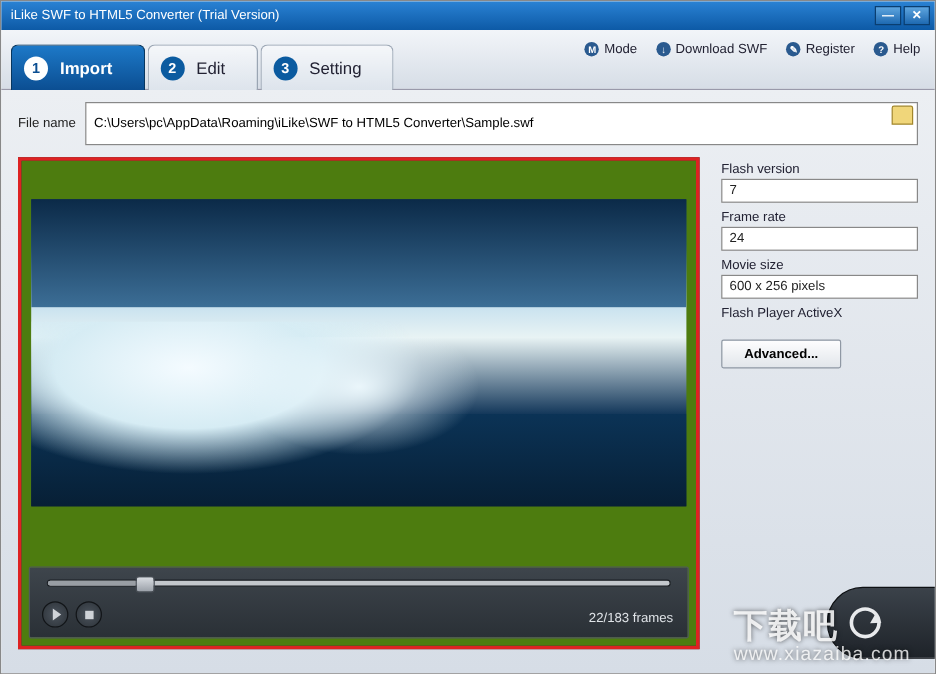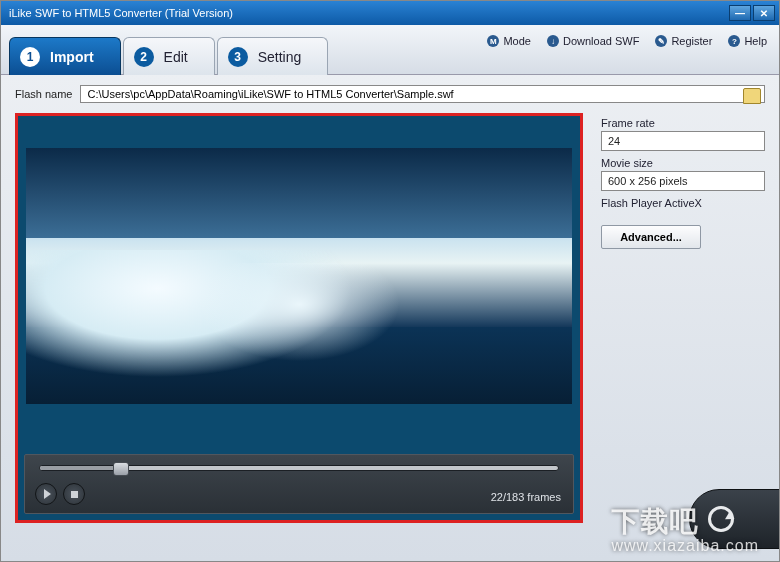--- a/index.html
+++ b/index.html
@@ -23,30 +23,30 @@
 
 .top-links { position: absolute; right: 12px; top: 10px; display: flex; gap: 16px; font-size: 11px; color: #223; }
 .top-links a { color: #223; text-decoration: none; display: flex; align-items: center; gap: 4px; cursor: pointer; }
 .linkicon { width: 12px; height: 12px; border-radius: 50%; background: #2a5a8f; color: #fff; font-size: 8px; display: inline-flex; align-items: center; justify-content: center; font-weight: bold; }
 
 
 .content { position: absolute; top: 74px; left: 0; right: 0; bottom: 0; background: linear-gradient(#eceff3, #d6dde6); padding: 10px 14px 14px; }
 
 
 .filerow { display: flex; align-items: center; gap: 8px; margin-bottom: 10px; font-size: 11px; color: #222; }
-.filerow input { flex: 1; height: 18px; border: 1px solid #888; background: #fff; padding: 0 26px 0 6px; font-size: 11px; }
+.filerow input { flex: 1; height: 36px; border: 1px solid #888; background: #fff; padding: 0 26px 0 6px; font-size: 11px; }
 .file-wrap { position: relative; flex: 1; display: flex; }
 .file-wrap .browse { position: absolute; right: 4px; top: 3px; width: 18px; height: 16px; background: #f0d67a; border: 1px solid #a1862c; border-radius: 2px 2px 0 0; cursor: pointer; }
 
 
 .main { display: flex; gap: 18px; }
 
 
 .preview-wrap { width: 568px; height: 410px; border: 3px solid #d22; background: #2b3036; padding: 0; position: relative; }
-.preview-inner { position: absolute; inset: 0; background: #0c4a6e; }
+.preview-inner { position: absolute; inset: 0; background: #4d7c0f; }
 .video-canvas { position: absolute; left: 8px; right: 8px; top: 32px; height: 256px; background: linear-gradient(180deg, #0a2c4f 0%, #1a4e7c 15%, #c9e2ef 35%, #e8f3f4 45%, #13375a 70%, #071e38 100%); overflow: hidden; }
 .cloud1 { position: absolute; left: 0; top: 40%; width: 60%; height: 50%; background: radial-gradient(ellipse at 40% 30%, #f4fbff 0%, #d6ecf4 40%, rgba(180,210,230,0) 70%); filter: blur(0.5px); }
 .cloud2 { position: absolute; left: 30%; top: 45%; width: 40%; height: 40%; background: radial-gradient(ellipse at 50% 40%, #eaf6fb 0%, rgba(200,225,240,0) 65%); }
 .sky { position: absolute; left:0; right:0; top:0; height: 35%; background: linear-gradient(#0b2a48, #3c6e96); }
 .sea { position: absolute; left:0; right:0; bottom:0; height:30%; background: linear-gradient(#0b3356, #071f35); }
 
 
 .controls { position: absolute; left: 6px; right: 6px; bottom: 6px; height: 60px; background: linear-gradient(#3e454c, #2a3036); border: 1px solid #50575f; border-radius: 2px; }
 .slider-track { position: absolute; left: 14px; right: 14px; top: 10px; height: 6px; background: #c3c7cc; border: 1px solid #1b1f24; border-radius: 3px; }
 .slider-fill { position: absolute; left: 0; top: 0; bottom: 0; width: 14%; background: #999ea4; border-radius: 3px 0 0 3px; }
@@ -112,21 +112,21 @@
     <a>
         <span class="linkicon">?</span>
         <span>Help</span>
       </a>
   </div>
 </div>
 
 <div class="content">
 
   <div class="filerow">
-    <span>Flash name</span>
+    <span>File name</span>
     <div class="file-wrap">
       <input type="text" value="C:\Users\pc\AppData\Roaming\iLike\SWF to HTML5 Converter\Sample.swf" style="">
       <div class="browse"></div>
     </div>
   </div>
 
   <div class="main">
 
     <div class="preview-wrap">
       <div class="preview-inner">
@@ -145,20 +145,24 @@
             <div class="pbtn play"></div>
             <div class="pbtn stop"></div>
           </div>
           <div class="frame-count">22/183 frames</div>
         </div>
       </div>
     </div>
 
     <div class="info-panel">
       <div class="fld">
+        <span>Flash version</span>
+        <input class="ro" readonly="" value="7" style="">
+      </div>
+      <div class="fld">
         <span>Frame rate</span>
         <input class="ro" readonly="" value="24" style="">
       </div>
       <div class="fld">
         <span>Movie size</span>
         <input class="ro" readonly="" value="600 x 256 pixels" style="">
       </div>
       <div class="fld">
         <span>Flash Player ActiveX</span>
       </div>

